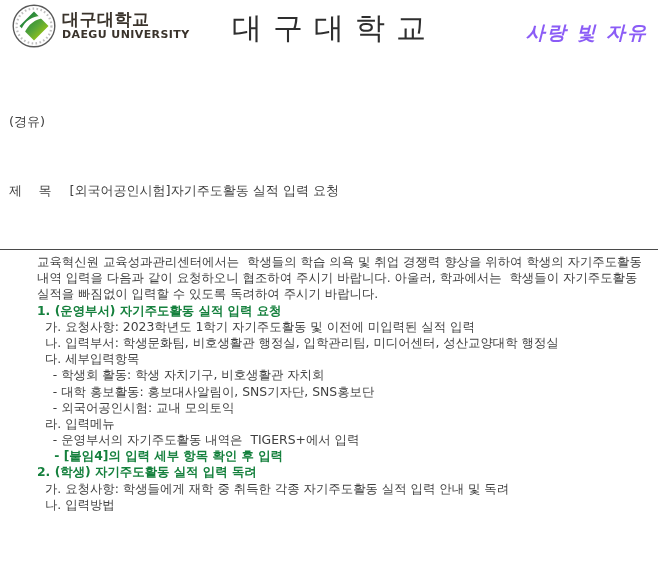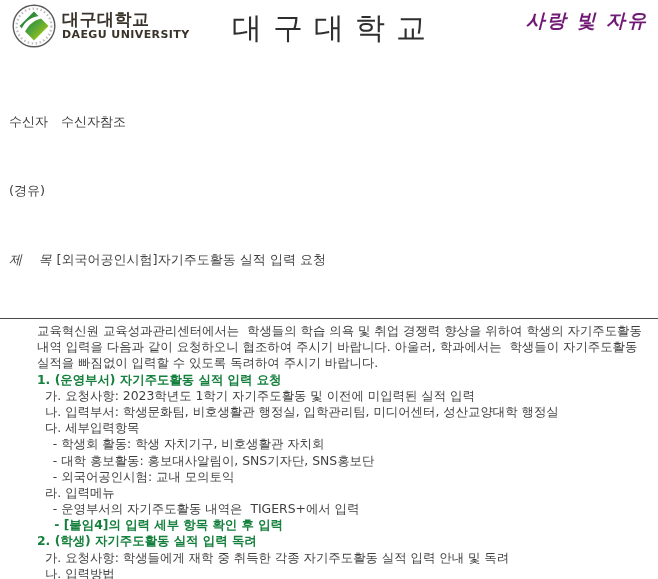--- a/index.html
+++ b/index.html
@@ -19,31 +19,31 @@
   .seal { width: 44px; height: 44px; display: inline-block; }
   .wordmark { margin-left: 6px; line-height: 1.05; }
   .wm-kr { font-size: 17px; font-weight: 800; color: #3a332b; letter-spacing: 0.5px; }
   .wm-en { font-size: 11px; font-weight: 700; color: #3a332b; letter-spacing: 0.4px; }
   .main-title {
     position: absolute; left: 50%; top: 8px; transform: translateX(-50%);
     font-size: 30px; font-weight: 400; color: #2e2e2e;
     letter-spacing: 11px; white-space: nowrap; padding-left: 11px;
   }
   .motto {
-    position: absolute; right: 10px; top: 8px;
-    font-size: 19px; font-weight: 800; color: #701a75;
+    position: absolute; right: 10px; top: 20px;
+    font-size: 19px; font-weight: 800; color: #8b5cf6;
     font-style: italic; transform: skewX(-6deg) rotate(-1deeg);
     letter-spacing: 2px; white-space: nowrap;
   }
 
   
   .recipient { padding: 8px 0 0 9px; font-size: 13px; line-height: 23px; white-space: pre; }
   .r-line { height: 23px; }
   .r-gap { display: inline-block; width: 13px; }
-  .subj-label { margin-right: 5px; font-style: italic; }
+  .subj-label { margin-right: 18px; }
 
   hr.rule { border: none; border-top: 1.6px solid #4a4a4a; margin: 1px 0 0 0; }
 
   
   .doc { padding: 4px 0 0 9px; font-size: 12.4px; line-height: 16.2px; white-space: pre; }
   .dline { height: 16.2px; margin-left: 28px; }
   .dline.b { font-weight: bold; color: #15803d; }
 </style>
 </head>
 <body>
@@ -70,21 +70,20 @@
       <div class="wordmark">
         <div class="wm-kr">대구대학교</div>
         <div class="wm-en">DAEGU UNIVERSITY</div>
       </div>
     </div>
     <div class="main-title">대구대학교</div>
     <div class="motto">사랑 빛 자유</div>
   </header>
 
   <section class="recipient">
-    <div class="r-line"><span>수신자</span><span class="r-gap"></span><span>수신자참조</span></div>
     <div class="r-line">(경유)</div>
     <div class="r-line"><span class="subj-label">제    목</span><span>[외국어공인시험]자기주도활동 실적 입력 요청</span></div>
   </section>
 
   <hr class="rule">
 
   <section id="doc-lines" class="doc"><div class="dline"><span>교육혁신원 교육성과관리센터에서는  학생들의 학습 의욕 및 취업 경쟁력 향상을 위하여 학생의 자기주도활동</span></div><div class="dline"><span>내역 입력을 다음과 같이 요청하오니 협조하여 주시기 바랍니다. 아울러, 학과에서는  학생들이 자기주도활동</span></div><div class="dline"><span>실적을 빠짐없이 입력할 수 있도록 독려하여 주시기 바랍니다.</span></div><div class="dline b"><span>1. (운영부서) 자기주도활동 실적 입력 요청</span></div><div class="dline"><span>  가. 요청사항: 2023학년도 1학기 자기주도활동 및 이전에 미입력된 실적 입력</span></div><div class="dline"><span>  나. 입력부서: 학생문화팀, 비호생활관 행정실, 입학관리팀, 미디어센터, 성산교양대학 행정실</span></div><div class="dline"><span>  다. 세부입력항목</span></div><div class="dline"><span>    - 학생회 활동: 학생 자치기구, 비호생활관 자치회</span></div><div class="dline"><span>    - 대학 홍보활동: 홍보대사알림이, SNS기자단, SNS홍보단</span></div><div class="dline"><span>    - 외국어공인시험: 교내 모의토익</span></div><div class="dline"><span>  라. 입력메뉴</span></div><div class="dline"><span>    - 운영부서의 자기주도활동 내역은  TIGERS+에서 입력</span></div><div class="dline b"><span>    - [붙임4]의 입력 세부 항목 확인 후 입력</span></div><div class="dline b"><span>2. (학생) 자기주도활동 실적 입력 독려</span></div><div class="dline"><span>  가. 요청사항: 학생들에게 재학 중 취득한 각종 자기주도활동 실적 입력 안내 및 독려</span></div><div class="dline"><span>  나. 입력방법</span></div></section>
 
 </div>
 

